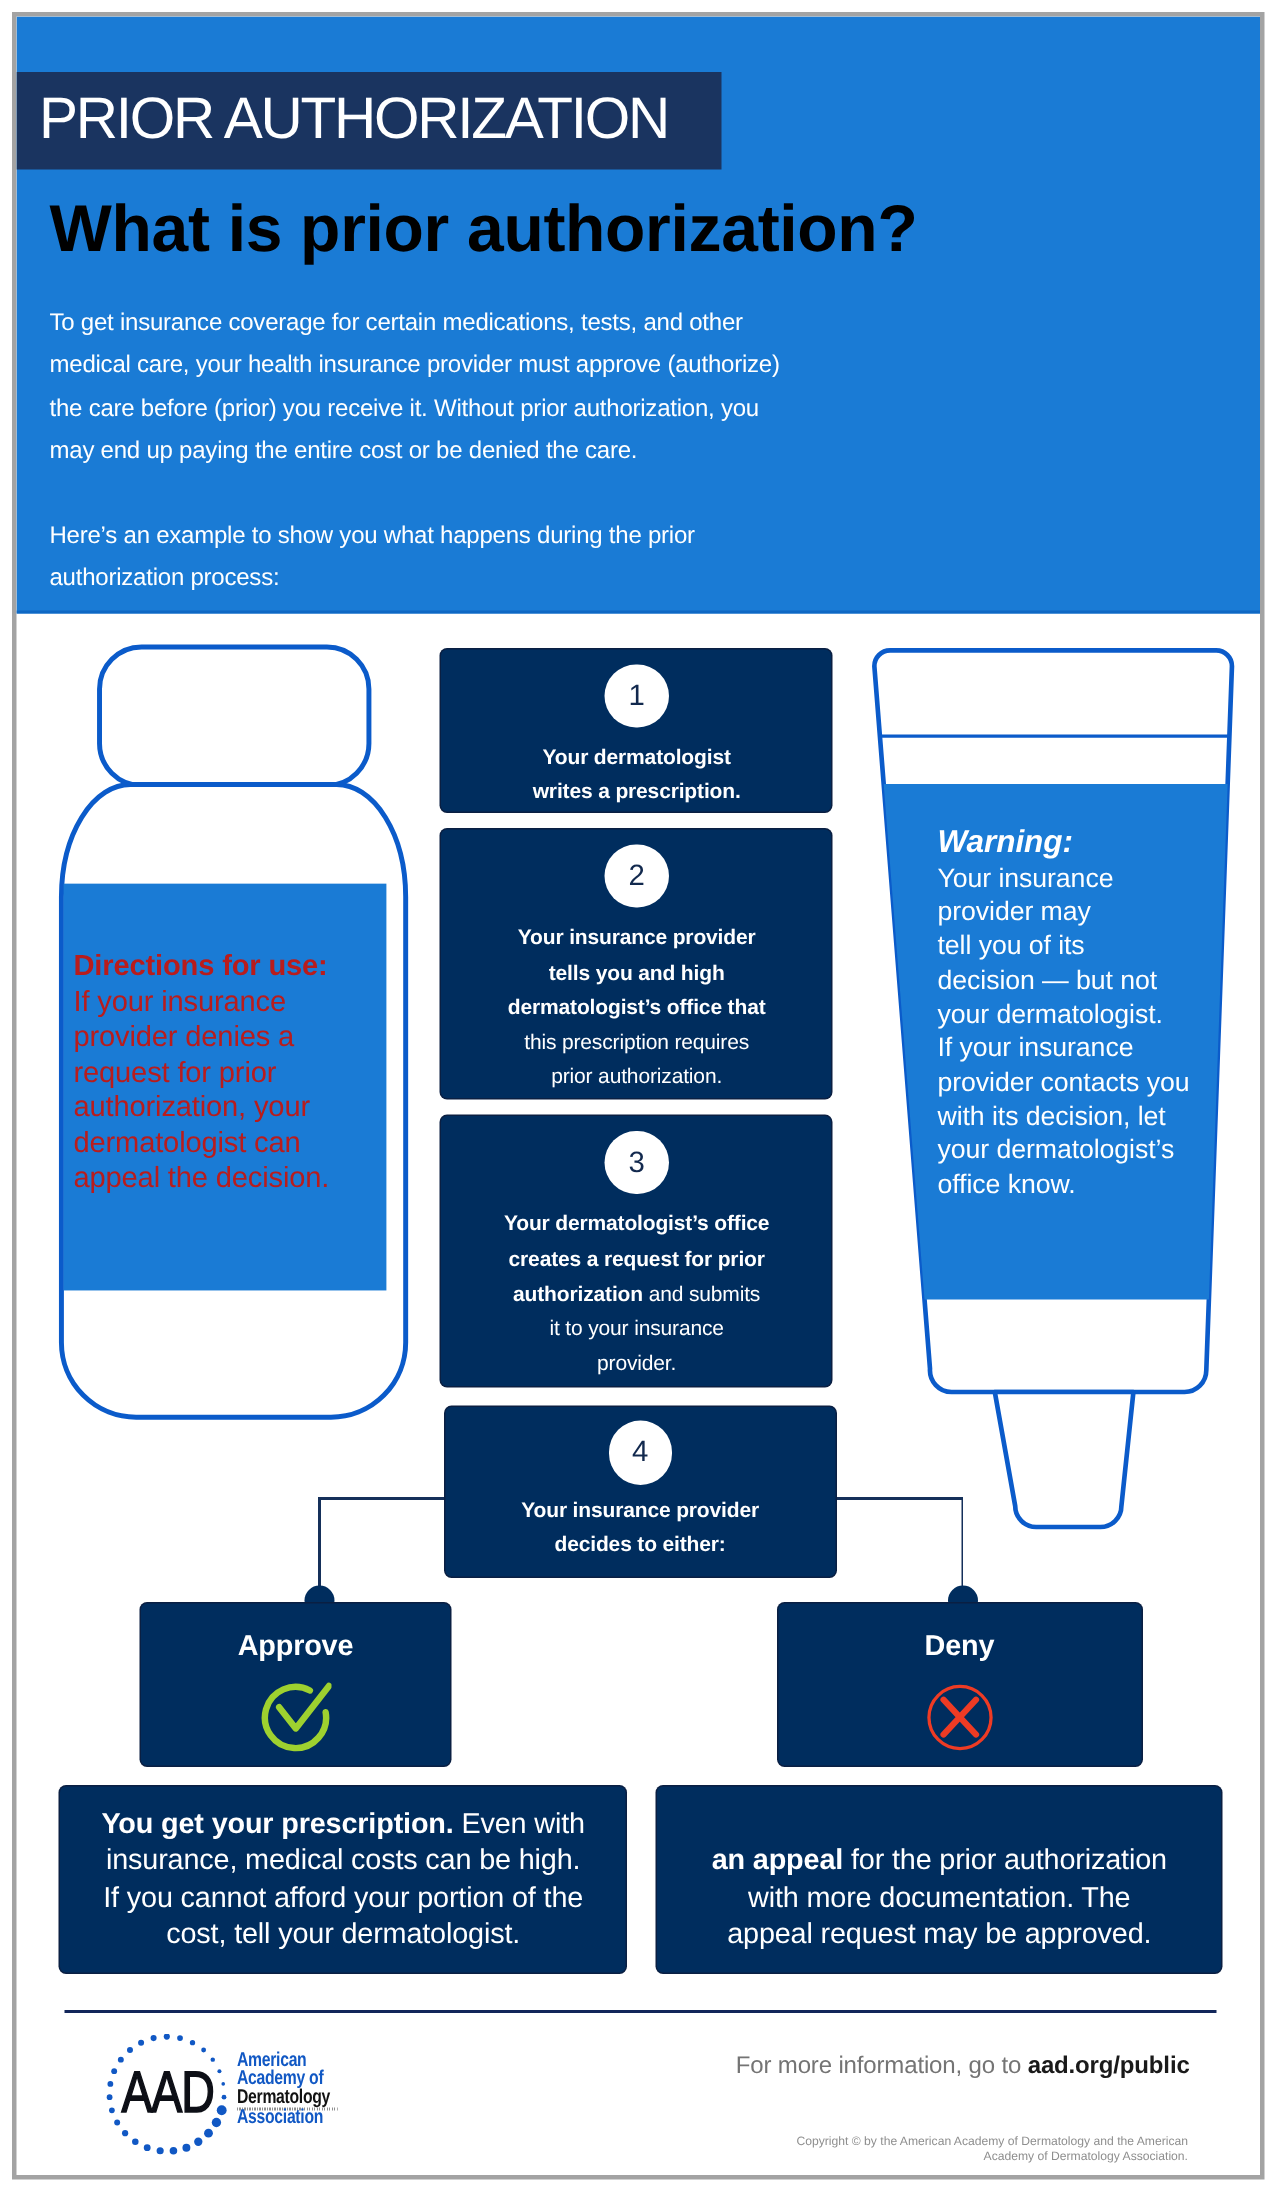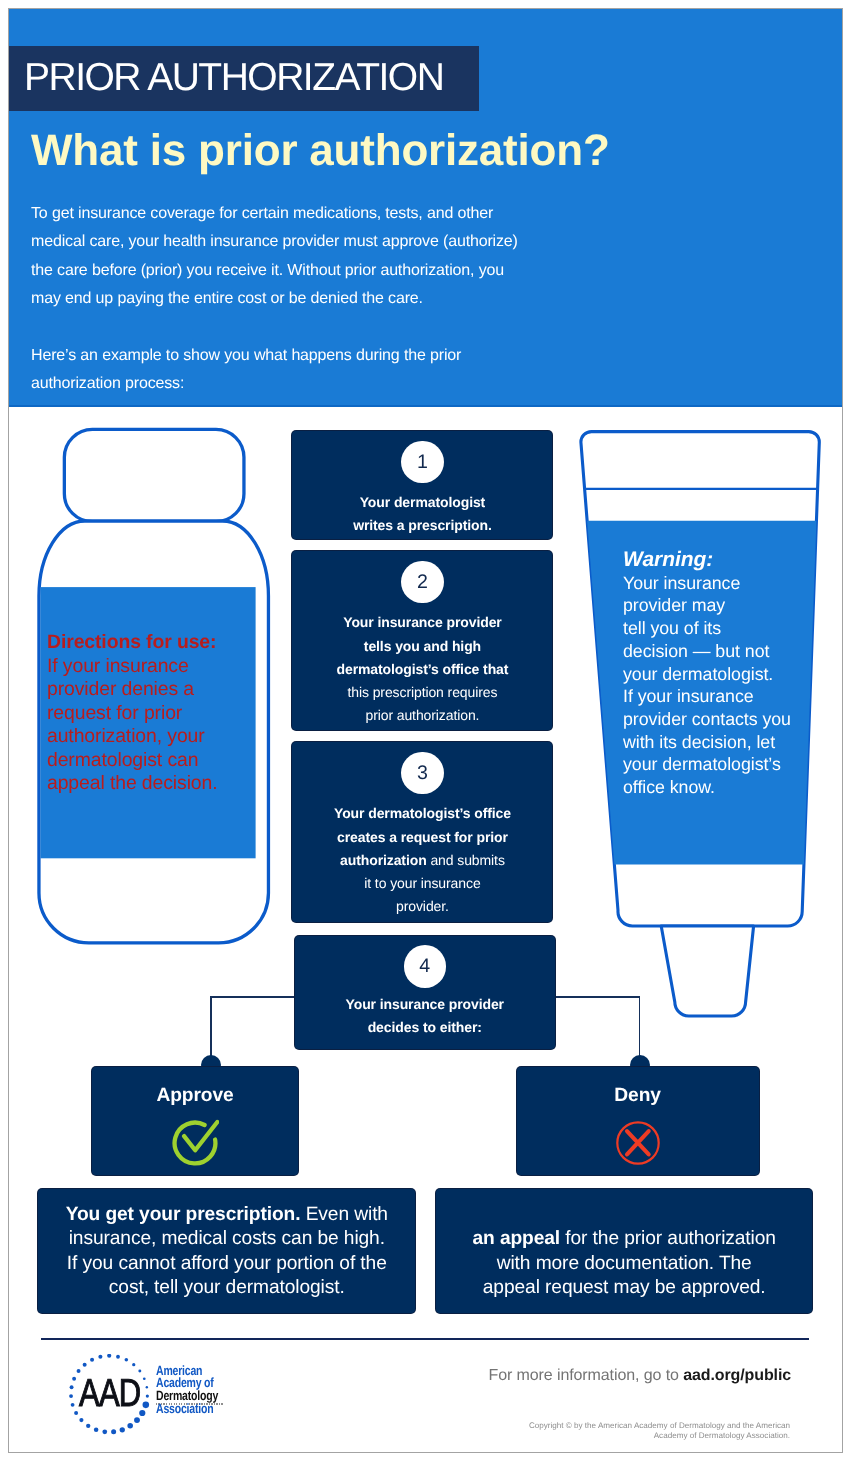--- a/index.html
+++ b/index.html
@@ -1,22 +1,22 @@
 <!DOCTYPE html>
 <html><head>
 <meta charset="utf-8">
 <title>Prior Authorization</title>
 <style>
   html,body{margin:0;padding:0;background:#ffffff;}
   body{width:850px;height:1461px;font-family:"Liberation Sans",sans-serif;-webkit-font-smoothing:antialiased;text-rendering:geometricPrecision;}
-  .page{position:absolute;left:8px;top:8px;width:835px;height:1445px;border:1px solid #a3a3a3;background:#ffffff;overflow:hidden;box-sizing:border-box;padding-left:21px;}
+  .page{position:absolute;left:8px;top:8px;width:835px;height:1445px;border:3px solid #a3a3a3;background:#ffffff;overflow:hidden;box-sizing:border-box;padding-left:21px;}
   .hero{position:absolute;left:0;top:0;width:835px;height:396px;background:#1a7bd5;border-bottom:2px solid #0e68c4;}
   .banner{position:absolute;left:0;top:37px;width:470px;height:65px;background:#1a3460;}
   .banner-text{position:absolute;left:15px;top:12px;font-size:39px;line-height:40px;letter-spacing:-1.5px;color:#ffffff;font-weight:400;white-space:nowrap;}
-  .hero-h1{position:absolute;left:22px;top:118px;font-size:44px;line-height:48px;font-weight:700;color:#fef9c3;letter-spacing:-0.2px;text-align:right;}
+  .hero-h1{position:absolute;left:22px;top:118px;font-size:44px;line-height:48px;font-weight:700;color:#000000;letter-spacing:-0.2px;text-align:right;}
   .hero-p{position:absolute;left:22px;width:800px;font-size:16px;line-height:28.4px;color:#ffffff;font-weight:400;letter-spacing:-0.15px;margin-top:12px;}
   #hp1{top:179px;}
   #hp2{top:321px;}
   .bottle-svg{position:absolute;left:1px;top:401px;}
   .tube-svg{position:absolute;left:561px;top:411px;}
   .tube-text{position:absolute;left:614px;top:540px;width:190px;color:#ffffff;}
   .tw-h{font-size:21px;line-height:22.7px;font-weight:700;letter-spacing:-0.05px;font-style:italic;}
   .tw-b{font-size:17.8px;line-height:22.7px;font-weight:400;letter-spacing:-0.05px;}
   
   .step{position:absolute;z-index:2;background:#002d5e;border-radius:4px;text-align:center;color:#ffffff;box-shadow:0 0 0 1px #0a1f42;}

